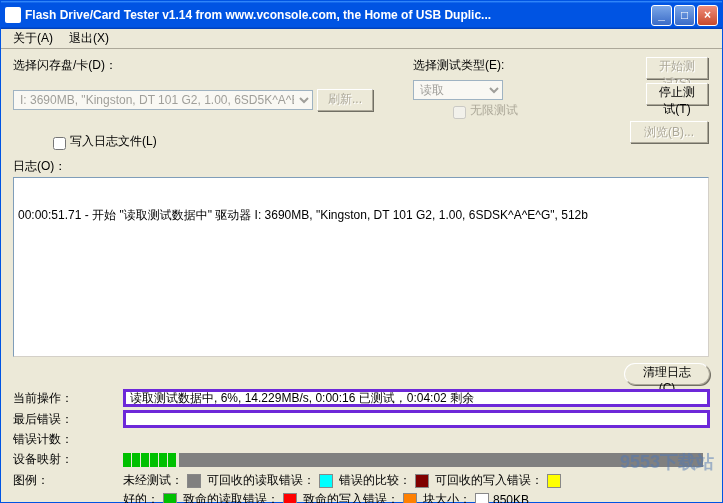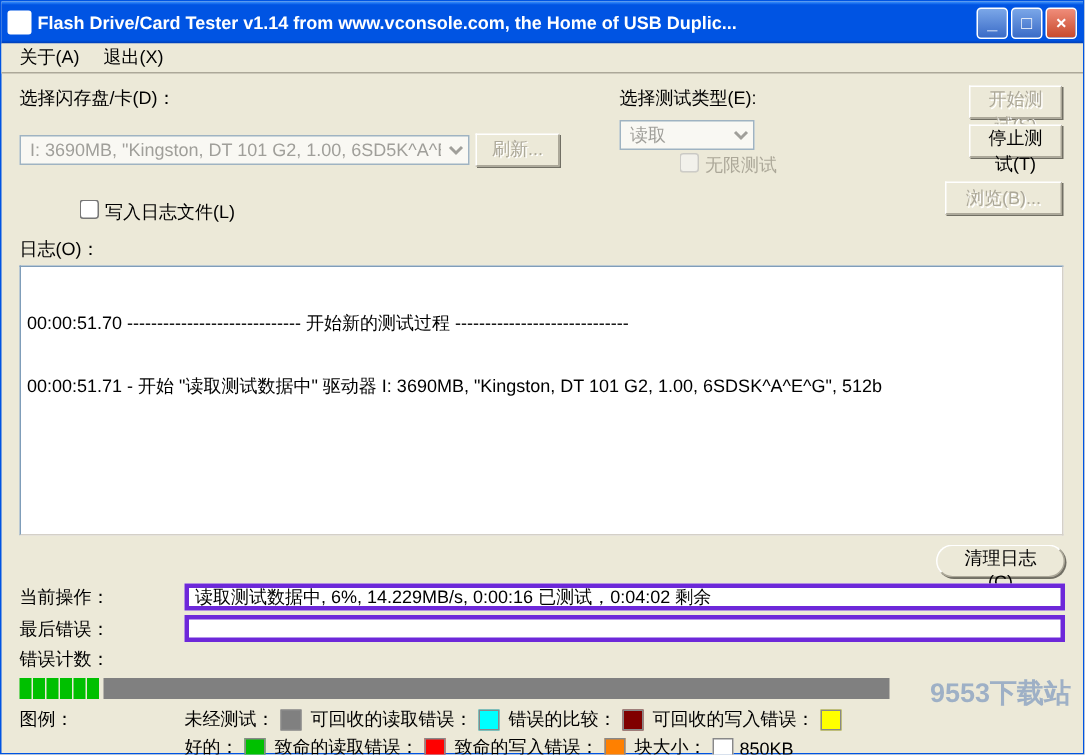--- a/index.html
+++ b/index.html
@@ -18,21 +18,21 @@
 .label { margin-right: 4px; }
 .left-group { flex: 0 0 380px; }
 .right-group { margin-left: 20px; }
 select, input[type=text] { border: 1px solid #7f9db9; background: #fff; height: 20px; padding: 1px 2px; font-family: inherit; font-size: 12px; }
 select.drive { width: 300px; }
 select.testtype { width: 90px; }
 .btn { background: #ece9d8; border: 1px solid #aca899; border-top-color: #fff; border-left-color: #fff; box-shadow: 1px 1px 0 #716f64; height: 22px; padding: 0 10px; cursor: pointer; font-family: inherit; font-size: 12px; margin-left: 4px; }
 .btn:disabled { color: #aca899; text-shadow: 1px 1px 0 #fff; }
 .btn-col { position: absolute; right: 14px; top: 56px; display: flex; flex-direction: column; gap: 4px; }
 .btn-col .btn { width: 62px; margin: 0; }
-.checkbox-row { display: flex; align-items: flex-start; padding-left: 40px; }
+.checkbox-row { display: flex; align-items: flex-end; padding-left: 40px; }
 .checkbox-row input { margin-right: 4px; }
 .checkbox-row.disabled { color: #aca899; }
 .log-area { width: 696px; height: 180px; background: #fff; border: 1px solid #7f9db9; border-right-color: #d4d0c8; border-bottom-color: #d4d0c8; padding: 2px 4px; overflow: auto; font-family: inherit; white-space: pre-wrap; line-height: 14px; margin-top: 2px; }
 .log-line { display: block; }
 .clear-row { display: flex; justify-content: flex-end; margin-top: 6px; }
 .status-table { margin-top: 4px; }
 .status-table .row { margin-bottom: 3px; }
 .status-label { width: 110px; }
 .status-value { flex: 1; background: #fff; border: 3px solid #6d28d9; height: 18px; padding: 1px 4px; display: flex; align-items: center; }
 .device-map { display: flex; align-items: center; width: 580px; height: 16px; }
@@ -111,41 +111,41 @@
     <div class="row" style="margin-top:14px;">
       <label class="checkbox-row">
         <input type="checkbox" style="">
         <span>写入日志文件(L)</span>
       </label>
     </div>
     <button class="btn browse-btn" disabled="">浏览(B)...</button>
 
     <div class="label" style="margin-top:8px;">日志(O)：</div>
     <div class="log-area">
-      <span class="log-line">00:00:51.70 ----------------------------- 开始新的测试过程 -----------------------------</span>
       <span class="log-line">00:00:51.71 - 开始 "读取测试数据中" 驱动器 I: 3690MB, "Kingston, DT 101 G2, 1.00, 6SDSK^A^E^G", 512b</span>
     </div>
 
     <div class="clear-row">
       <button class="btn" style="width:86px;border-radius:11px;">清理日志(C)</button>
     </div>
 
     <div class="status-table">
       <div class="row">
         <div class="status-label">当前操作：</div>
         <div class="status-value">读取测试数据中, 6%, 14.229MB/s, 0:00:16 已测试，0:04:02 剩余</div>
       </div>
       <div class="row">
         <div class="status-label">最后错误：</div>
         <div class="status-value"></div>
       </div>
       <div class="row">
         <div class="status-label">错误计数：</div>
       </div>
       <div class="row">
+        <div class="status-label">设备映射：</div>
         <div class="device-map">
           <div class="map-block map-g"></div>
           <div class="map-block map-g"></div>
           <div class="map-block map-g"></div>
           <div class="map-block map-g"></div>
           <div class="map-block map-g"></div>
           <div class="map-block map-g"></div>
           <div class="map-block map-gray"></div>
         </div>
       </div>

